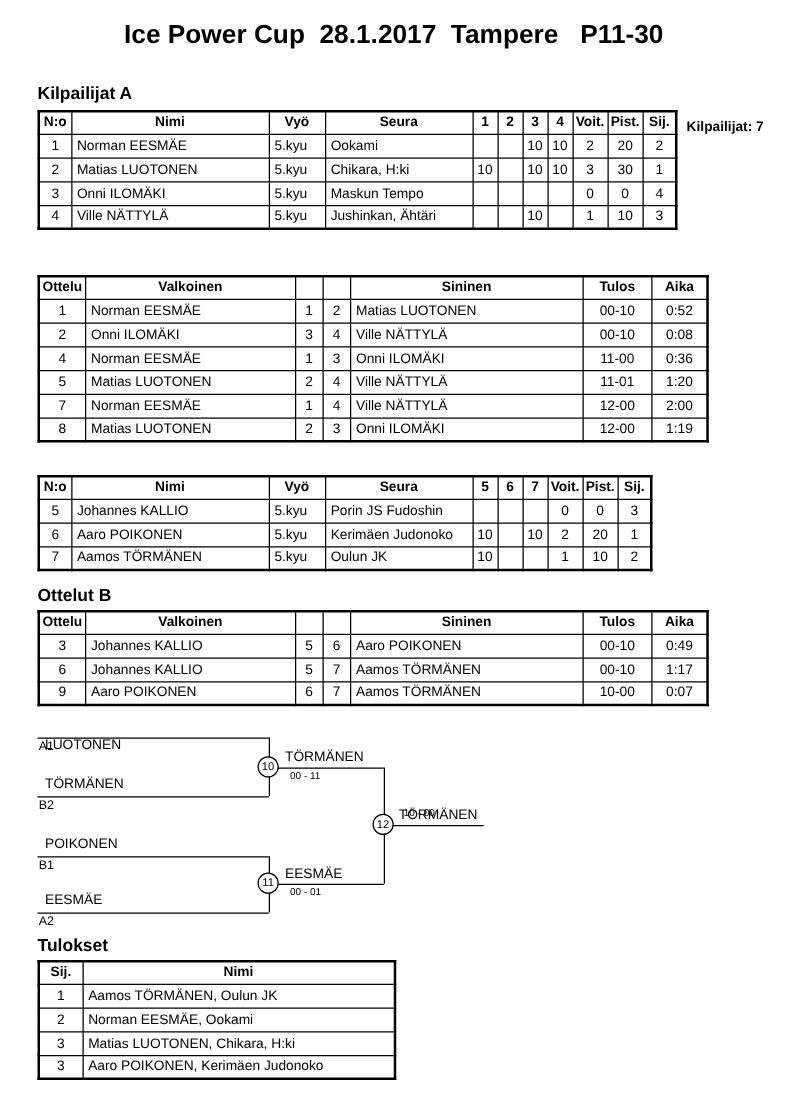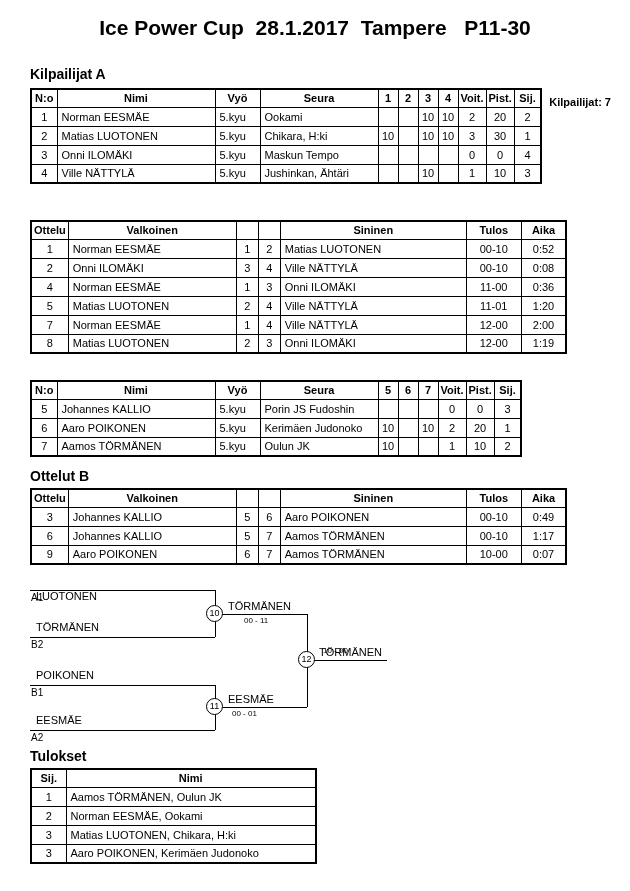--- a/index.html
+++ b/index.html
@@ -355,21 +355,21 @@
     <div class="blabel" style="left:31px;top:162px;">A2</div>
 
     <div class="vline" style="left:215px;top:20px;height:47px;"></div>
     <div class="vline" style="left:215px;top:115px;height:45px;"></div>
     <div class="hline" style="left:215px;top:44px;width:92px;"></div>
     <div class="hline" style="left:215px;top:137px;width:92px;"></div>
     <div class="vline" style="left:307px;top:44px;height:93px;"></div>
     <div class="hline" style="left:307px;top:90px;width:80px;"></div>
 
     <div class="wname" style="left:228px;top:30px;">TÖRMÄNEN</div>
-    <div class="wscore" style="left:244px;top:46px;">00 - 11</div>
+    <div class="wscore" style="left:232px;top:46px;">00 - 11</div>
     <div class="wname" style="left:228px;top:123px;">EESMÄE</div>
     <div class="wscore" style="left:232px;top:139px;">00 - 01</div>
     <div class="wname" style="left:319px;top:76px;">TÖRMÄNEN</div>
     <div class="wscore" style="left:323px;top:76px;">10 - 00</div>
 
     <div class="mcircle" style="left:206px;top:35px;">10</div>
     <div class="mcircle" style="left:206px;top:128px;">11</div>
     <div class="mcircle" style="left:298px;top:81px;">12</div>
   </div>
 

